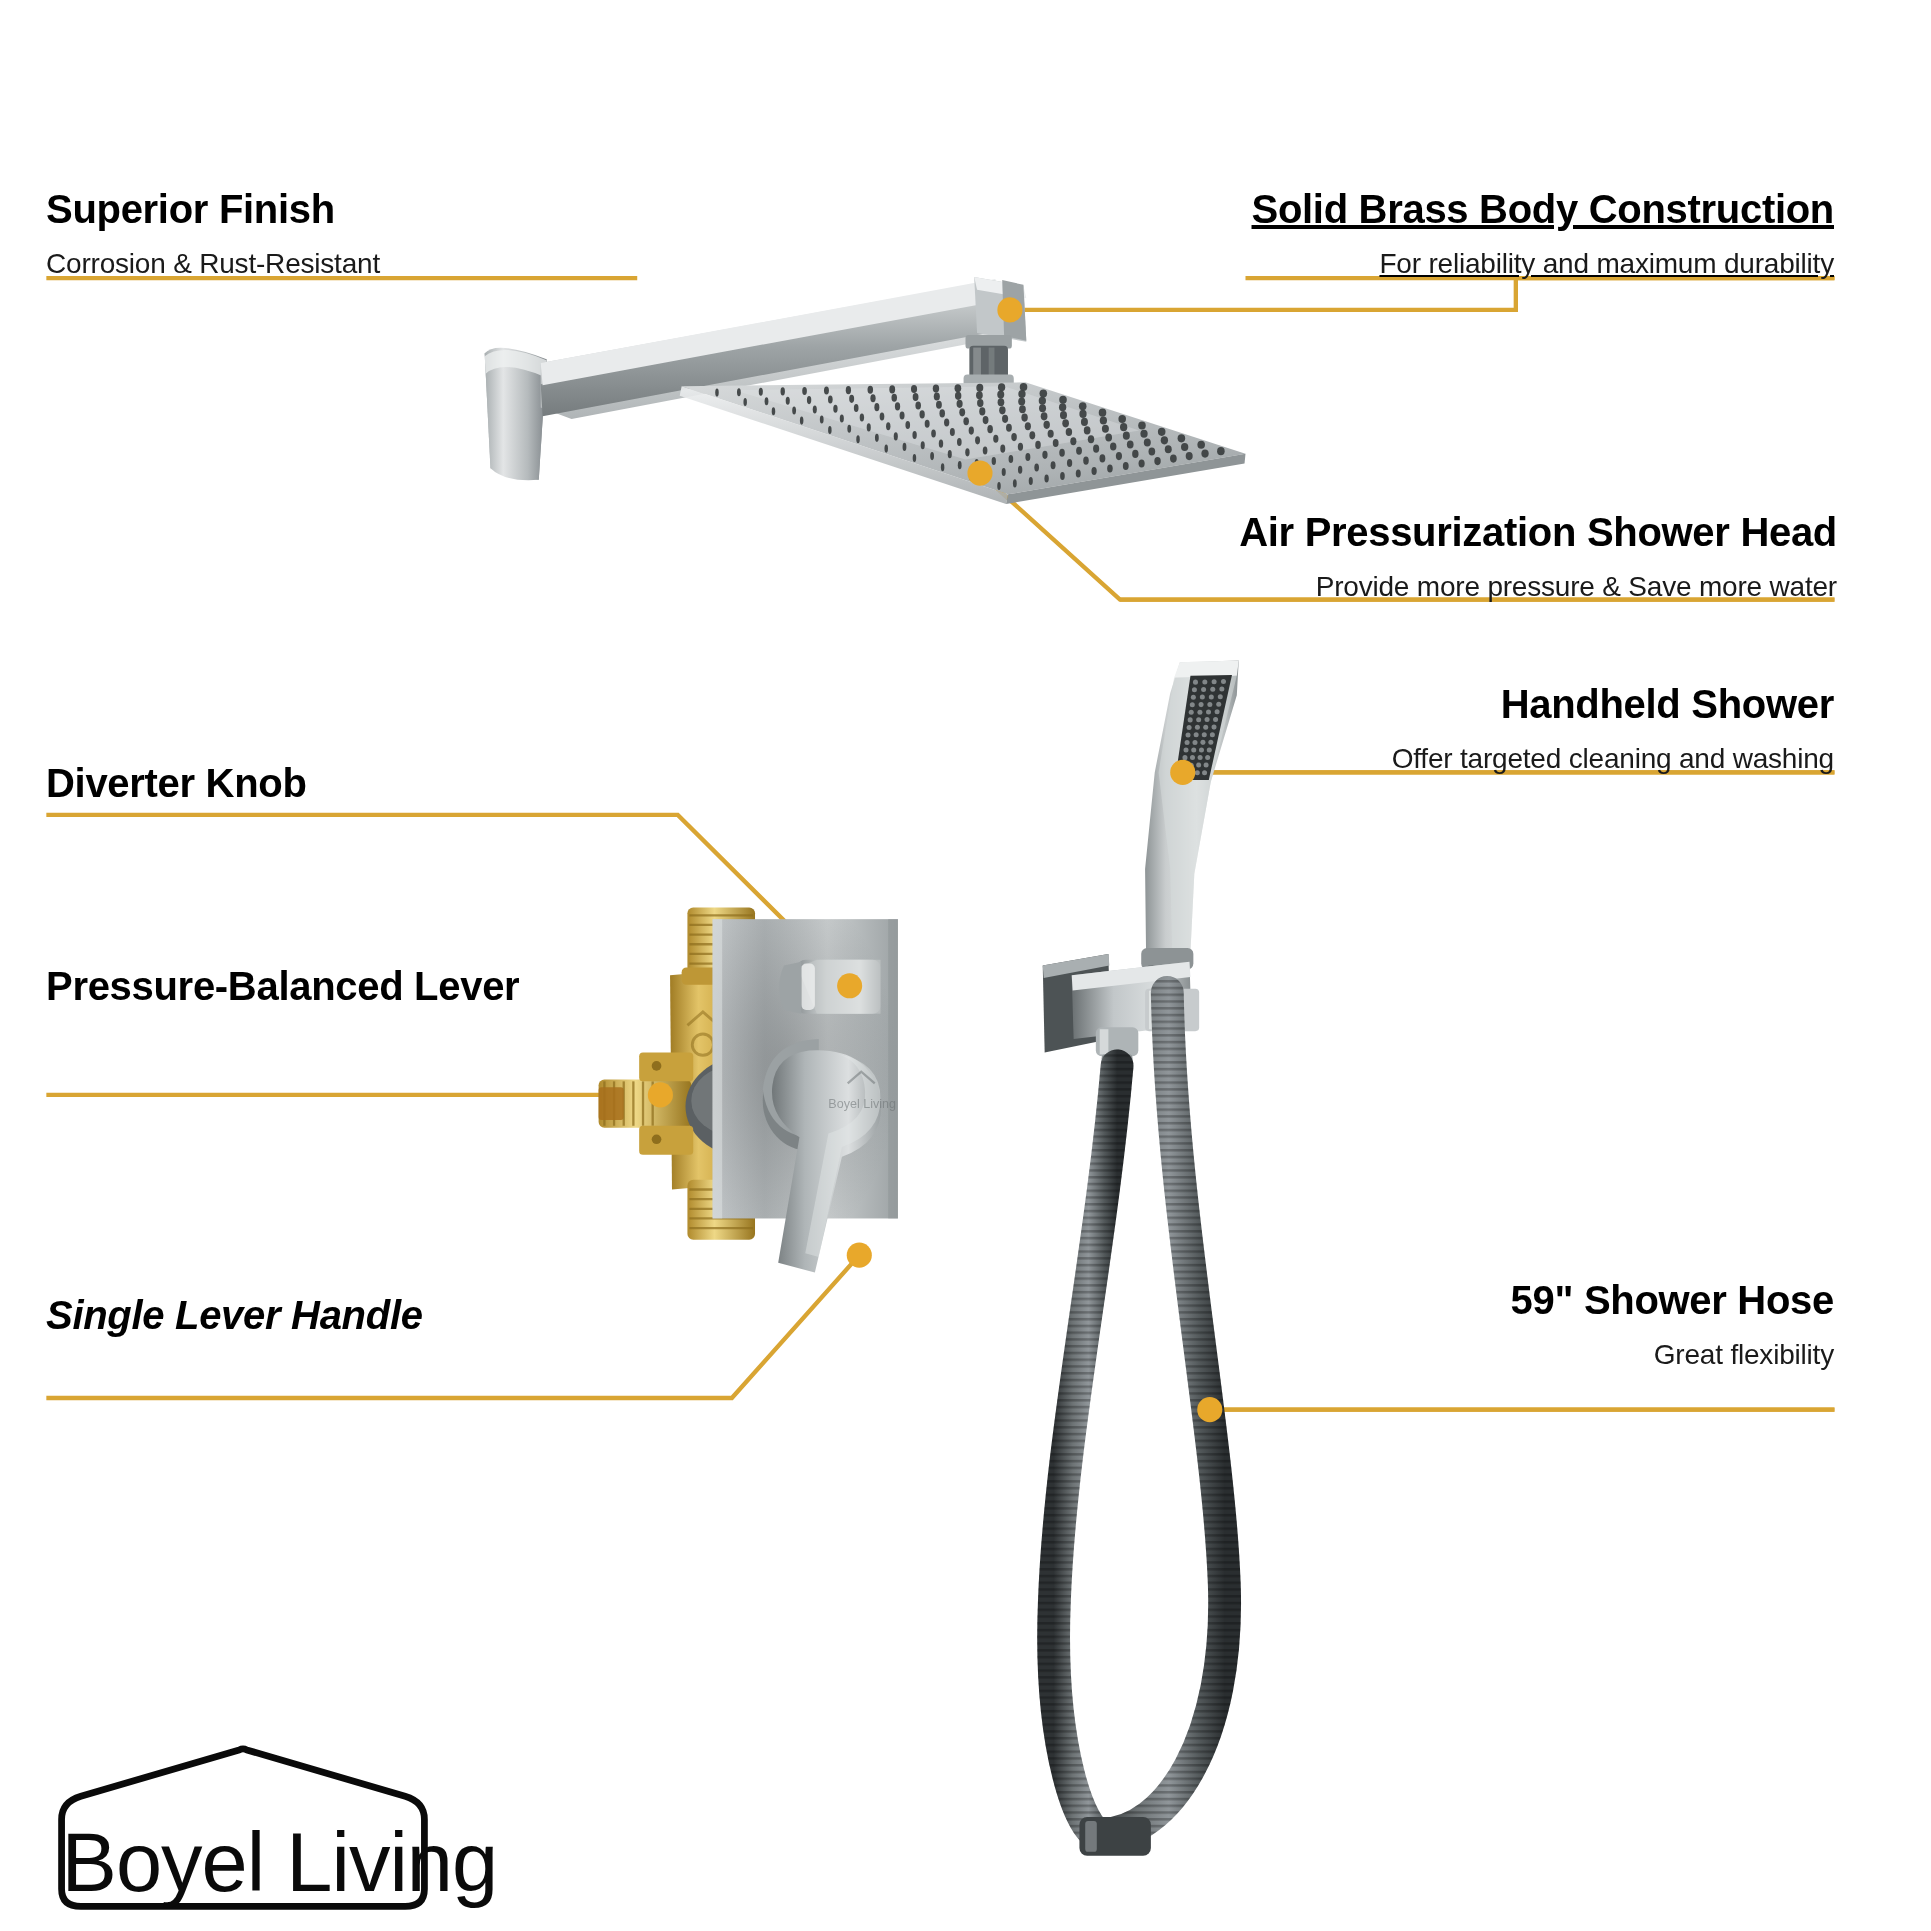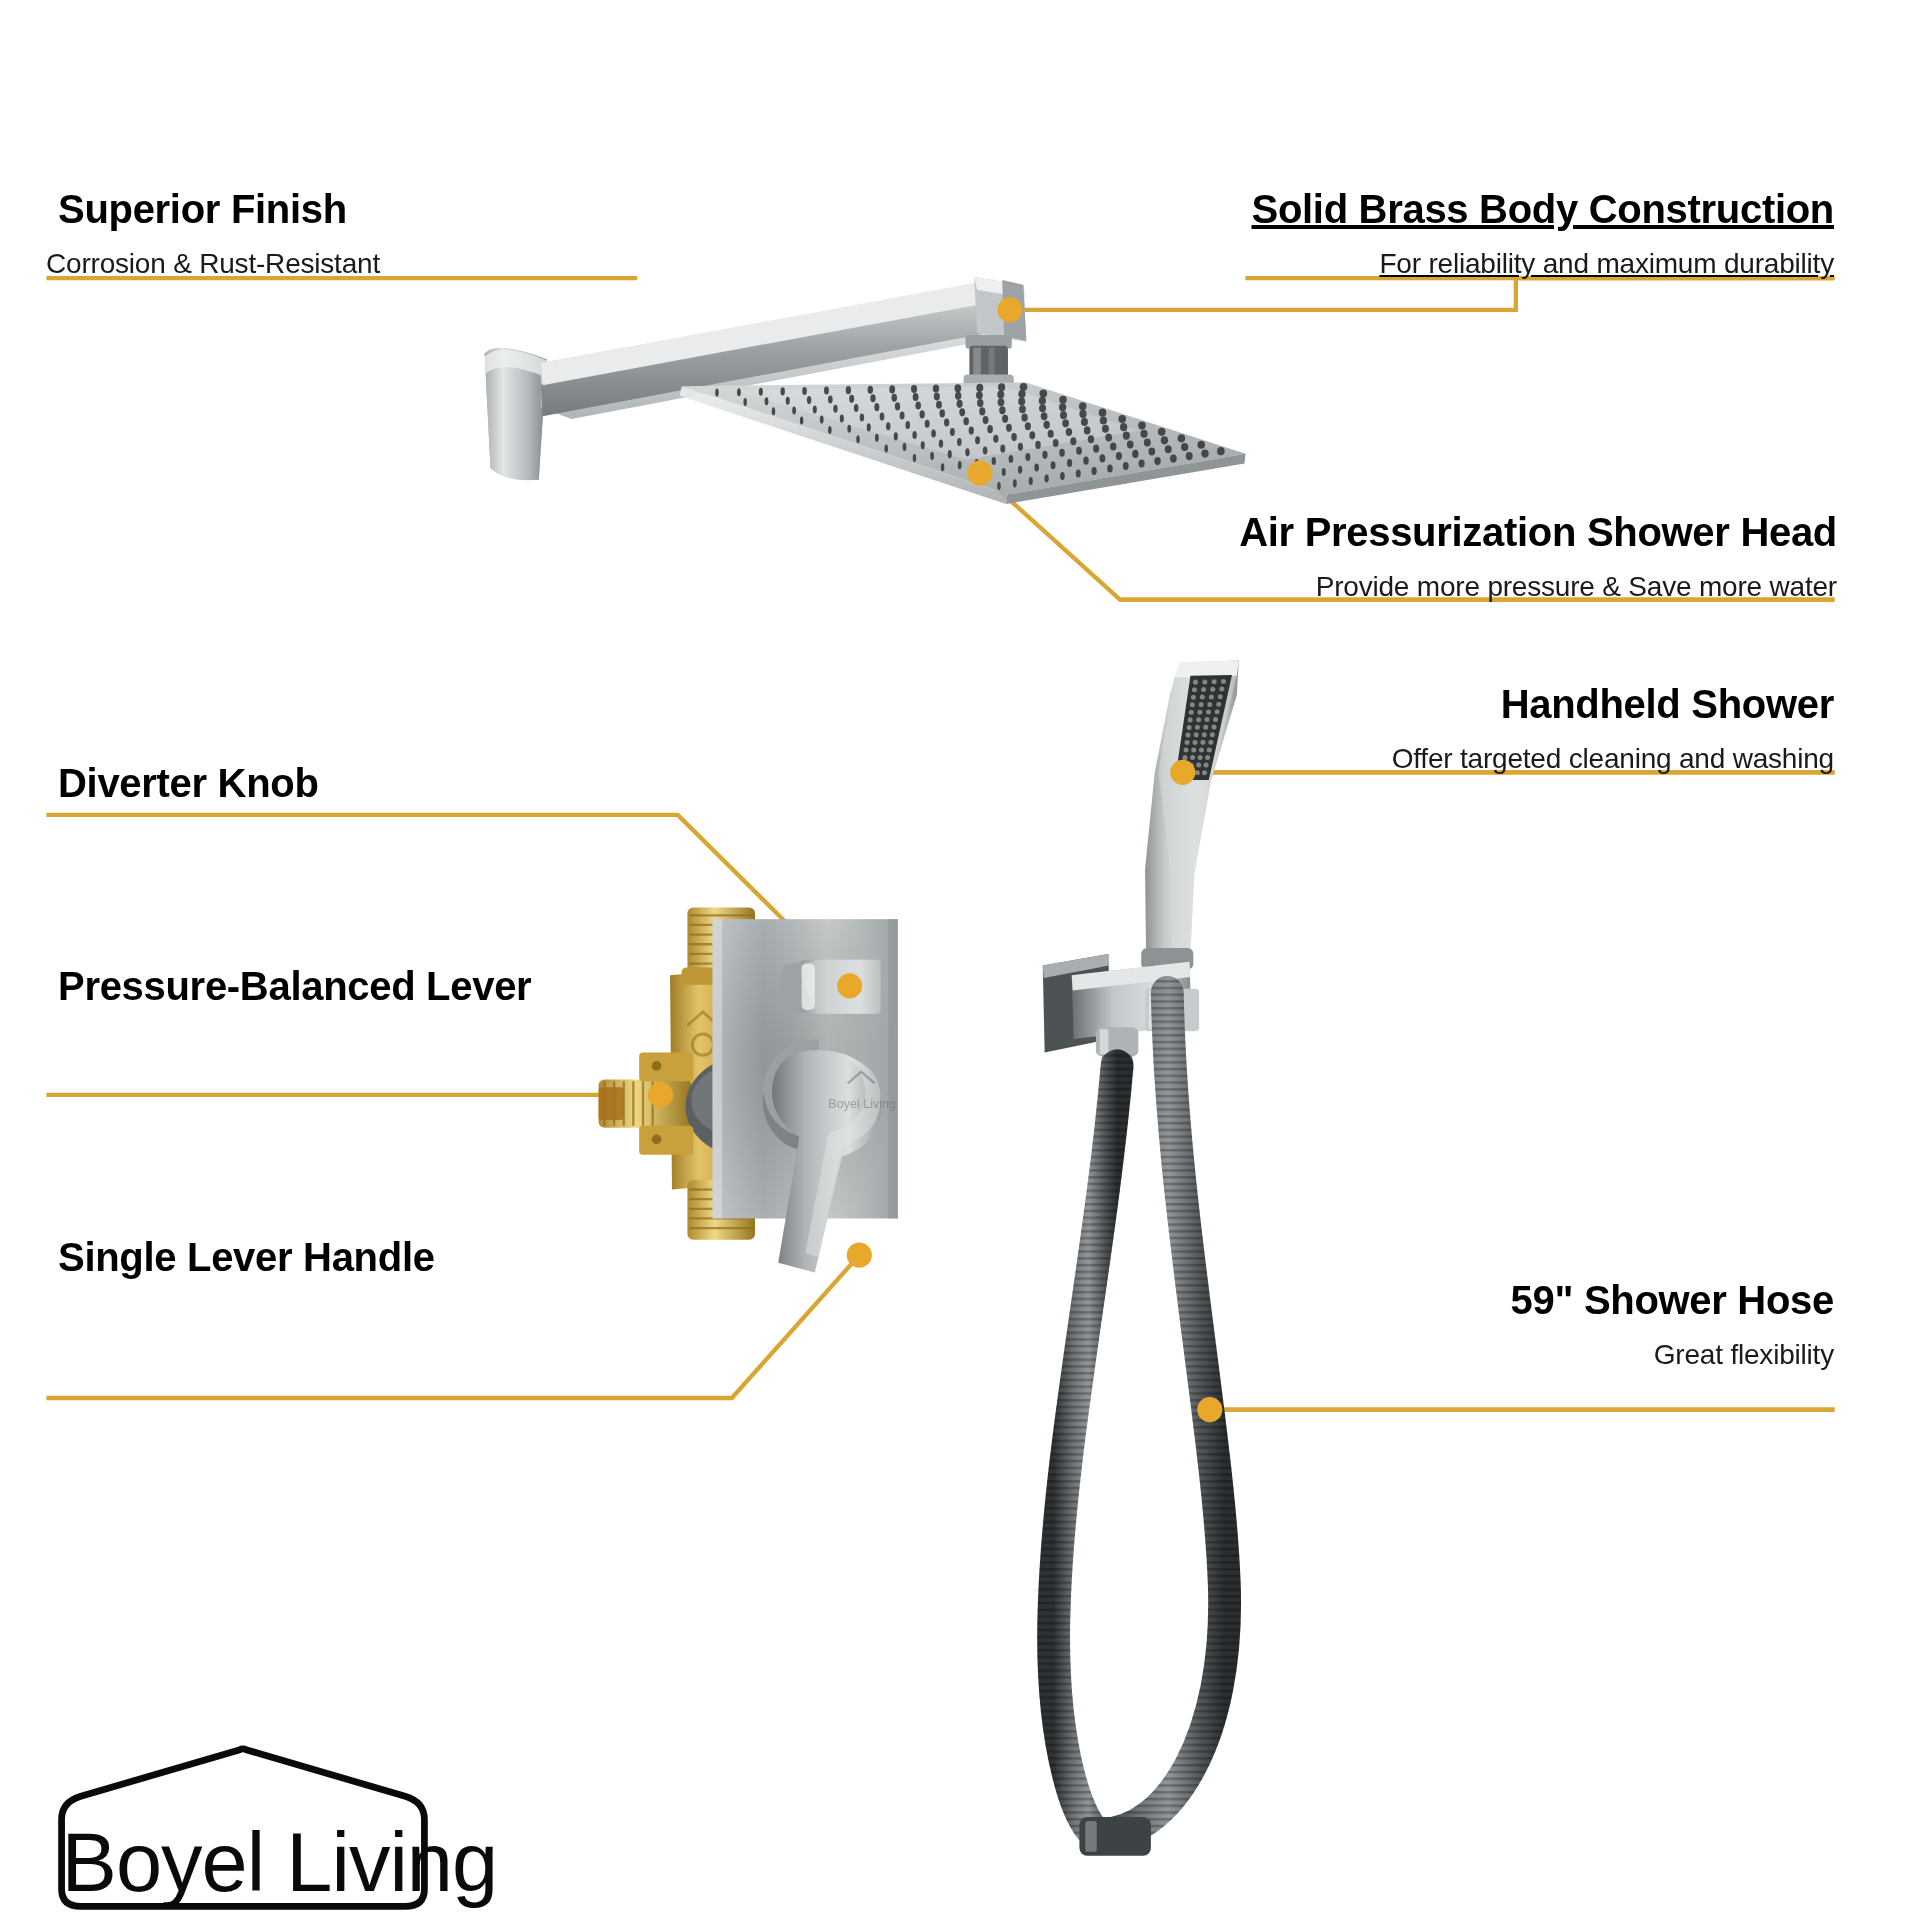--- a/index.html
+++ b/index.html
@@ -2,21 +2,21 @@
 <html><head>
 <meta charset="utf-8">
 <style>
   html,body{margin:0;padding:0;background:#ffffff;}
   body{width:1931px;height:1931px;position:relative;overflow:hidden;
        font-family:"Liberation Sans","DejaVu Sans",sans-serif;color:#000;}
   #stage{position:absolute;left:0;top:0;width:1931px;height:1931px;}
 
   .callout{position:absolute;}
   .c-title{font-weight:bold;font-size:40px;line-height:1.0;letter-spacing:-0.3px;
-           white-space:nowrap;color:#000;margin-left:12px;}
+           white-space:nowrap;color:#000;}
   .c-sub{font-weight:normal;font-size:28px;line-height:1.0;letter-spacing:-0.2px;
          white-space:nowrap;color:#1a1a1a;margin-top:21px;}
   .left .c-title,.left .c-sub{text-align:left;}
   .right .c-title,.right .c-sub{text-align:right;}
 
   svg.artwork{position:absolute;left:0;top:0;width:1931px;height:1931px;
               pointer-events:none;}
 
   .logo-wrap{position:absolute;left:50px;top:1744px;width:386px;height:174px;}
   .logo-text{position:absolute;left:11.6px;top:71px;font-size:83px;
@@ -555,21 +555,21 @@
   </div>
 
   <div class="callout left" style="left:46px;top:763px;">
     <div class="c-title">Diverter Knob</div>
   </div>
 
   <div class="callout left" style="left:46px;top:966px;">
     <div class="c-title">Pressure-Balanced Lever</div>
   </div>
 
-  <div class="callout left" style="left:46px;top:1237px;">
+  <div class="callout left" style="left:46px;top:1295px;font-style:italic;">
     <div class="c-title">Single Lever Handle</div>
   </div>
 
   <div class="callout right" style="right:97px;top:1280px;">
     <div class="c-title">59" Shower Hose</div>
     <div class="c-sub">Great flexibility</div>
   </div>
 
   <div class="logo-wrap">
     <svg viewBox="0 0 400 180" width="386" height="174">

